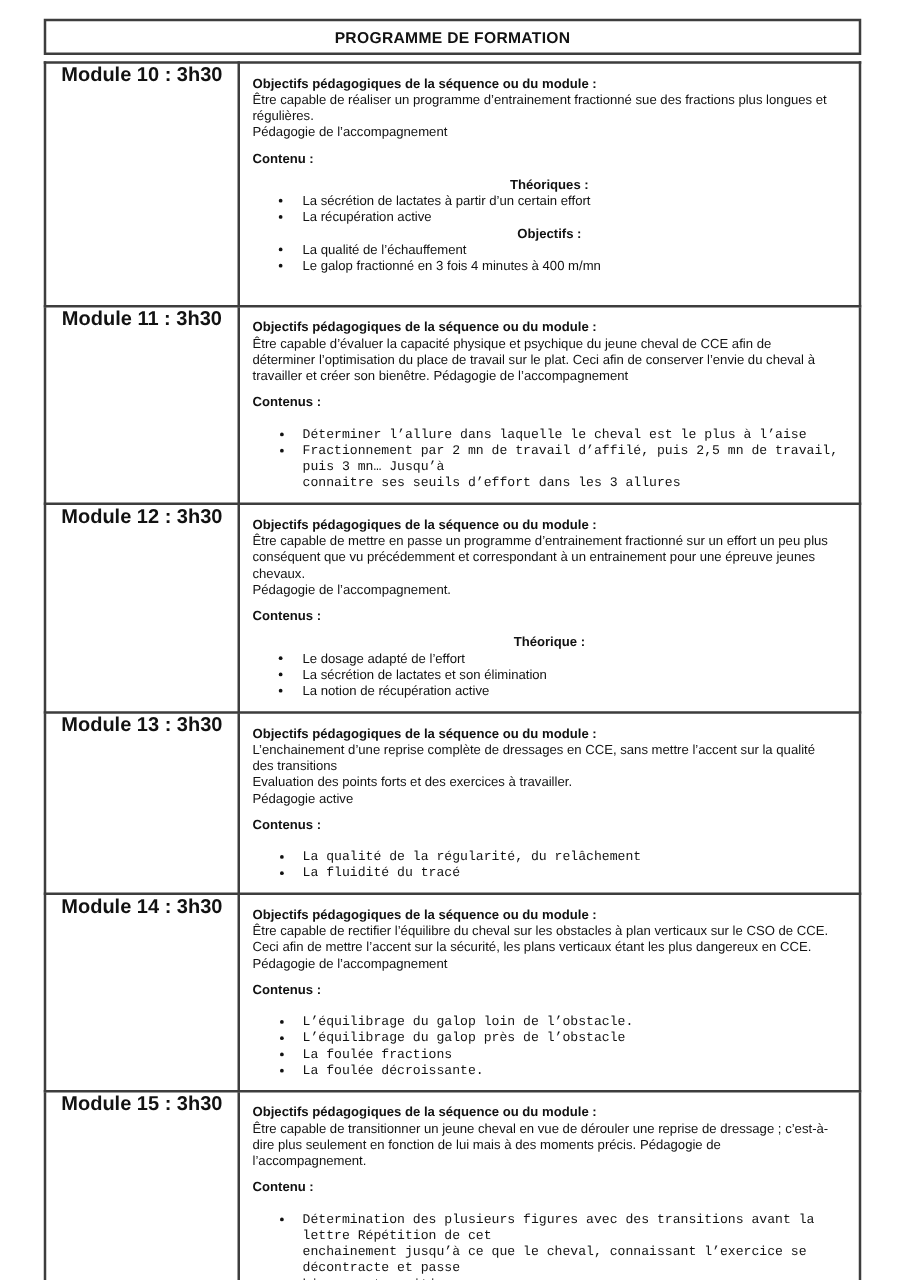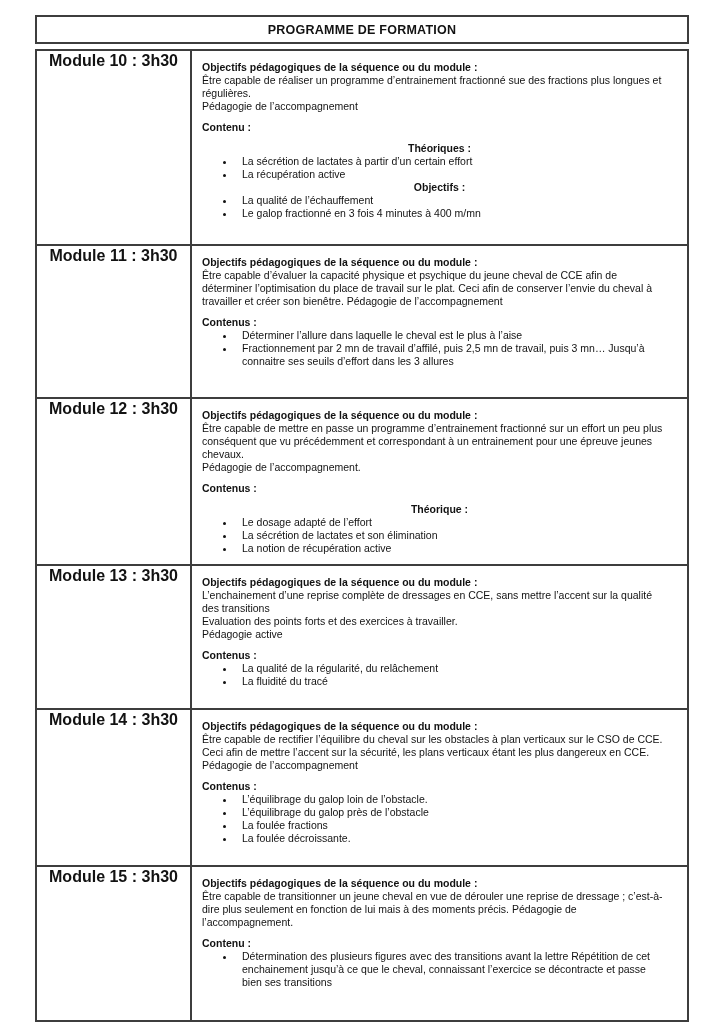--- a/index.html
+++ b/index.html
@@ -83,21 +83,21 @@
   ul.bullets {
     margin: 0;
     padding-left: 34px;
     list-style: disc;
   }
   ul.bullets li {
     white-space: pre-line;
     padding-left: 6px;
   }
   ul.bullets + .blk-sub { margin-top: 0; }
-  .blk-heading + ul.bullets { margin-top: 0; }
+  .blk-heading + ul.bullets { margin-top: 13px; font-family: Liberation Mono, monospace; }
 </style>
 </head>
 <body>
 
 <div class="page">
 
   <div class="title-box">
     <span class="title-text">PROGRAMME DE FORMATION</span>
   </div>
 

